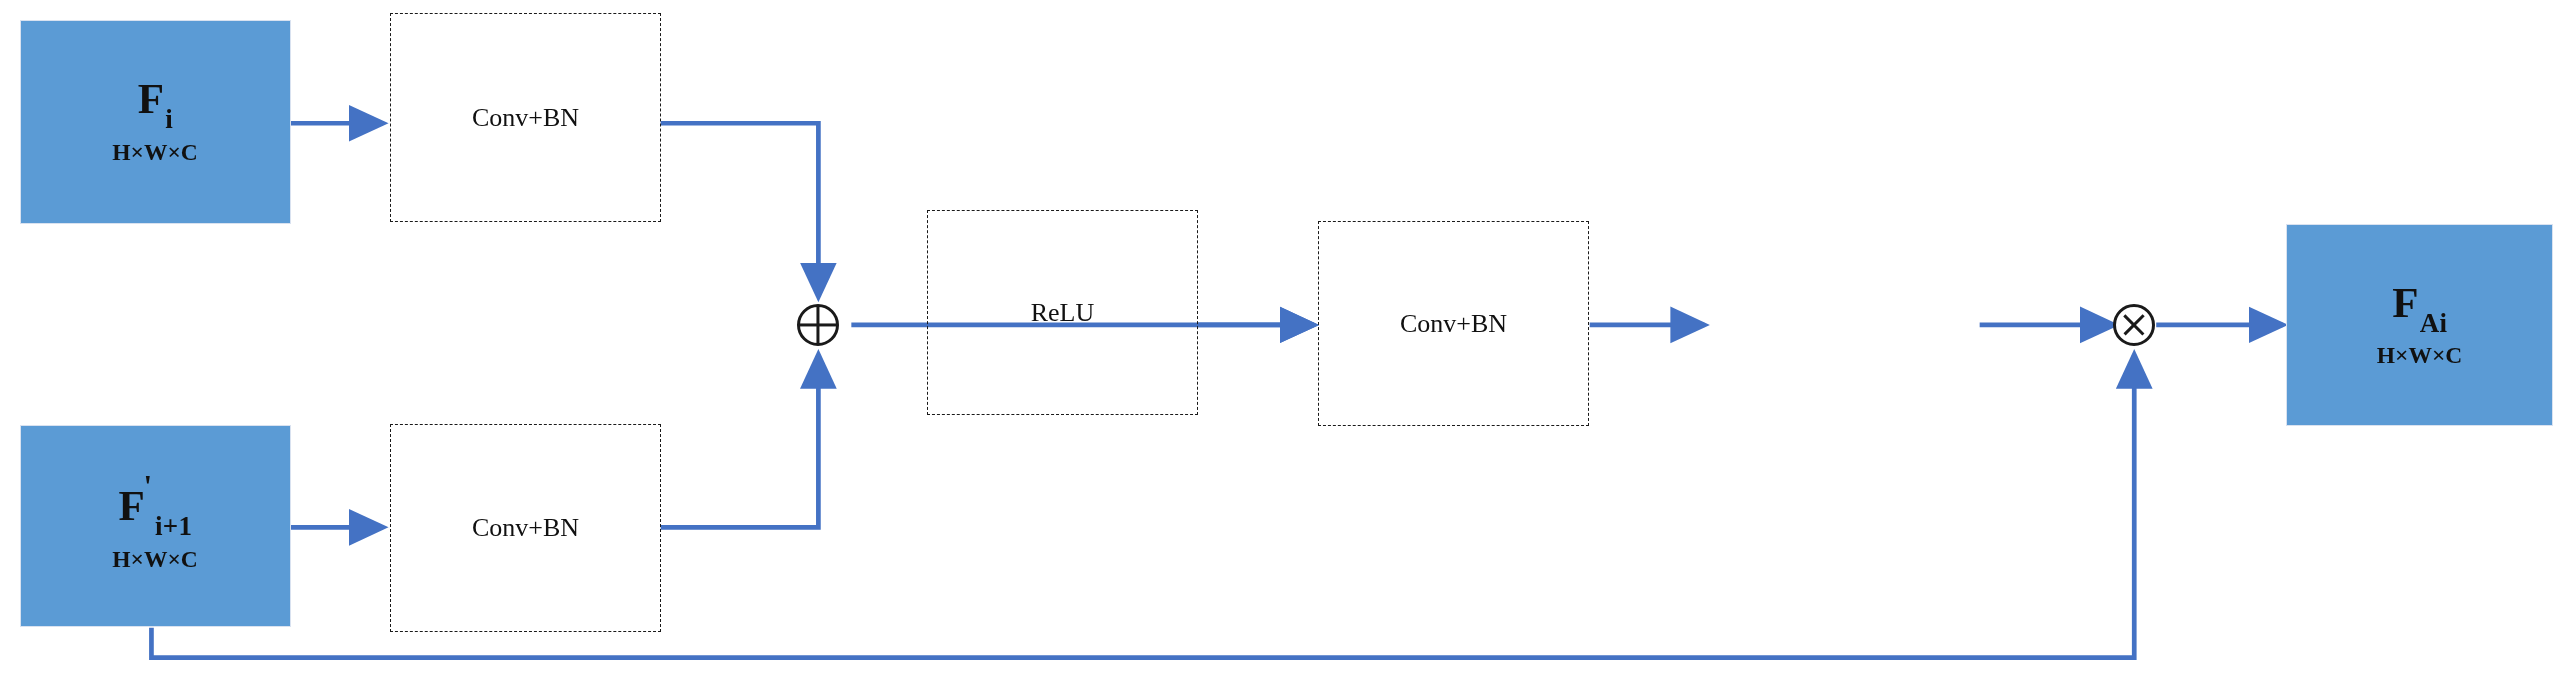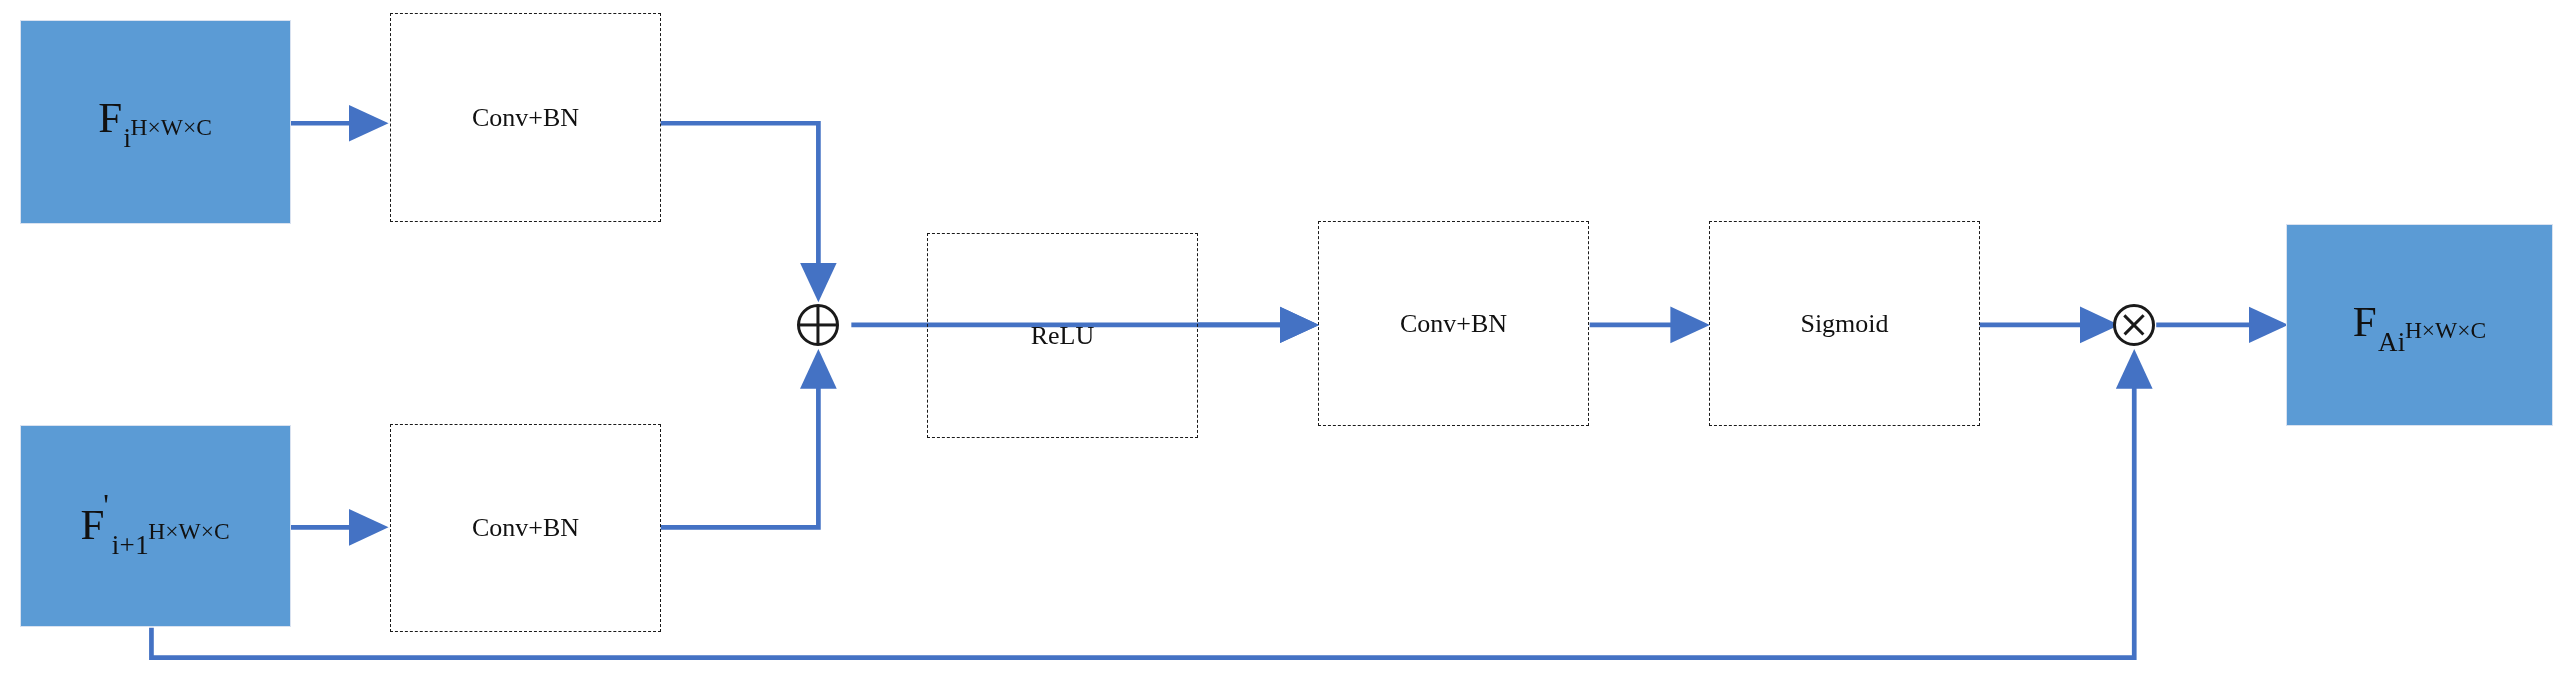--- a/index.html
+++ b/index.html
@@ -14,23 +14,25 @@
     background: #ffffff;
     font-family: "Liberation Serif", "DejaVu Serif", serif;
     overflow: hidden;
   }
   .feature-box {
     position: absolute;
     background: #5B9BD5;
     border: 0.8px solid #d9e2f0;
     box-sizing: border-box;
     display: flex;
+    flex-direction: column;
     align-items: center;
     justify-content: center;
     color: #111111;
+    font-weight: bold;
   }
   .feature-main {
     font-size: 43px;
     line-height: 1;
     letter-spacing: 0.4px;
     white-space: nowrap;
   }
   .feature-main .sub {
     font-size: 27px;
     vertical-align: sub;
@@ -156,30 +158,27 @@
   </div>
 
   <div class="op-box" style="left:390px; top:13.3px; width:271px; height:209px;">
     <span>Conv+BN</span>
   </div>
 
   <div class="op-box" style="left:390px; top:424px; width:271px; height:208px;">
     <span>Conv+BN</span>
   </div>
 
-  <div class="op-box" style="left:927px; top:233px; width:271px; height:205px;">
+  <div class="op-box" style="left:927px; top:210px; width:271px; height:205px;">
     <span>ReLU</span>
   </div>
 
   <div class="op-box" style="left:1318px; top:221px; width:271px; height:205px;">
     <span>Conv+BN</span>
   </div>
 
-  <div class="op-box" style="left:1709px; top:221px; width:271px; height:205px;">
-    <span>Sigmoid</span>
-  </div>
 
   <div class="node-circle node-plus" style="left:797px; top:304px; width:42px; height:42px;"></div>
 
   <div class="node-circle node-times" style="left:2113px; top:304px; width:42px; height:42px;"></div>
 
 </div>
 
 
 </body></html>

